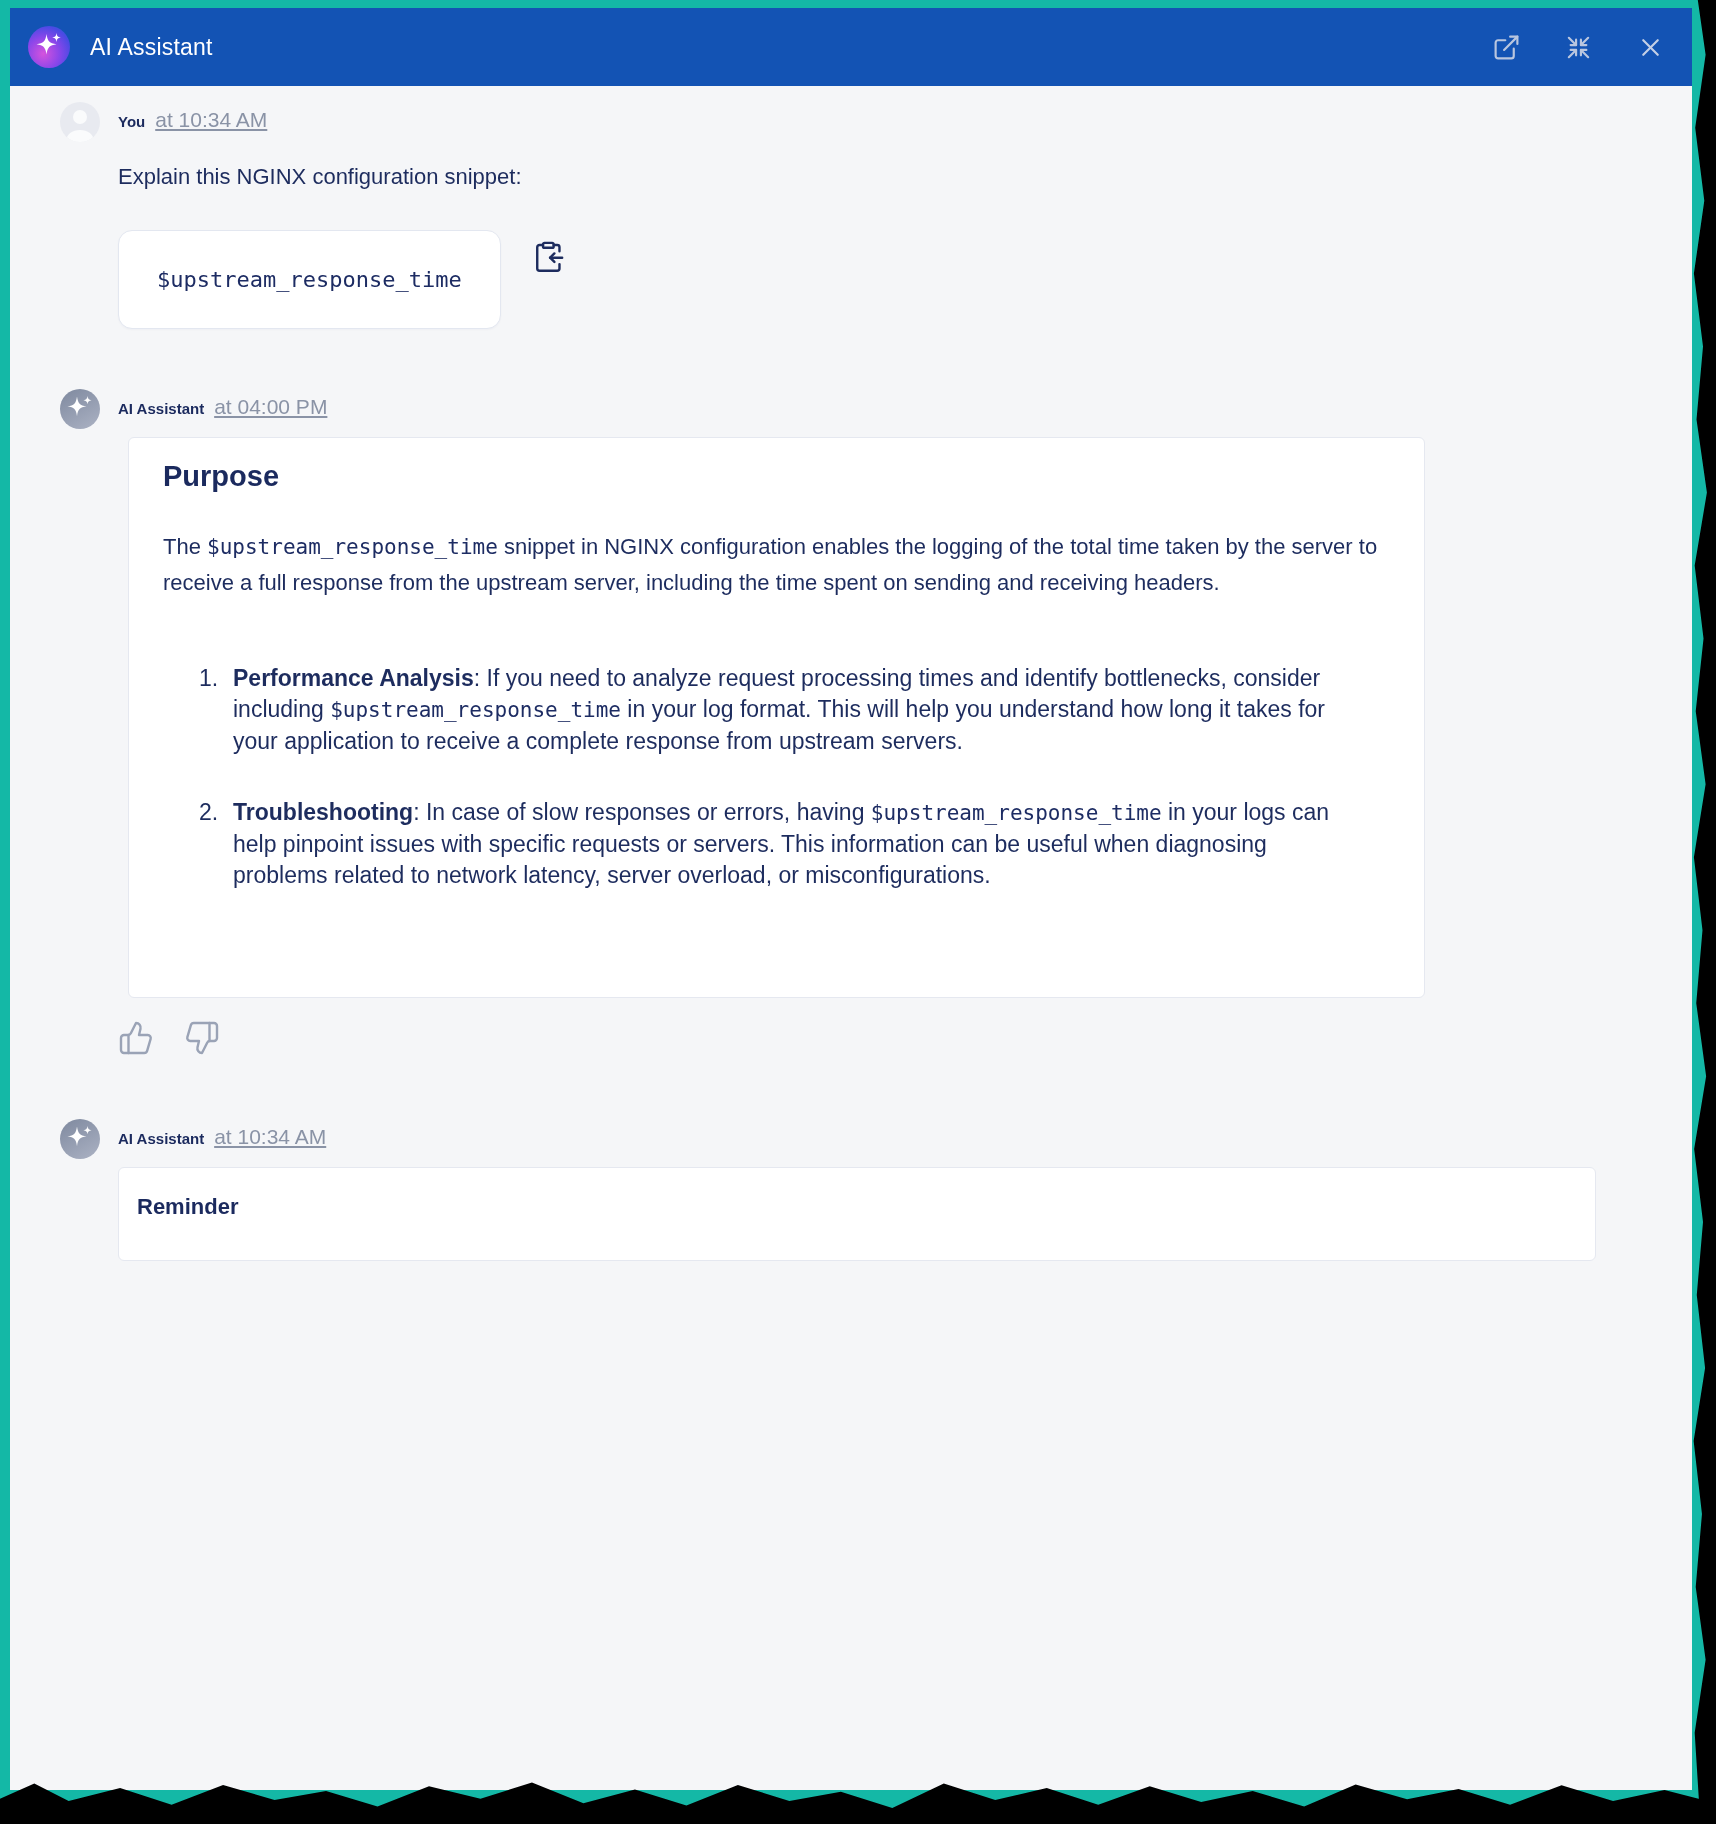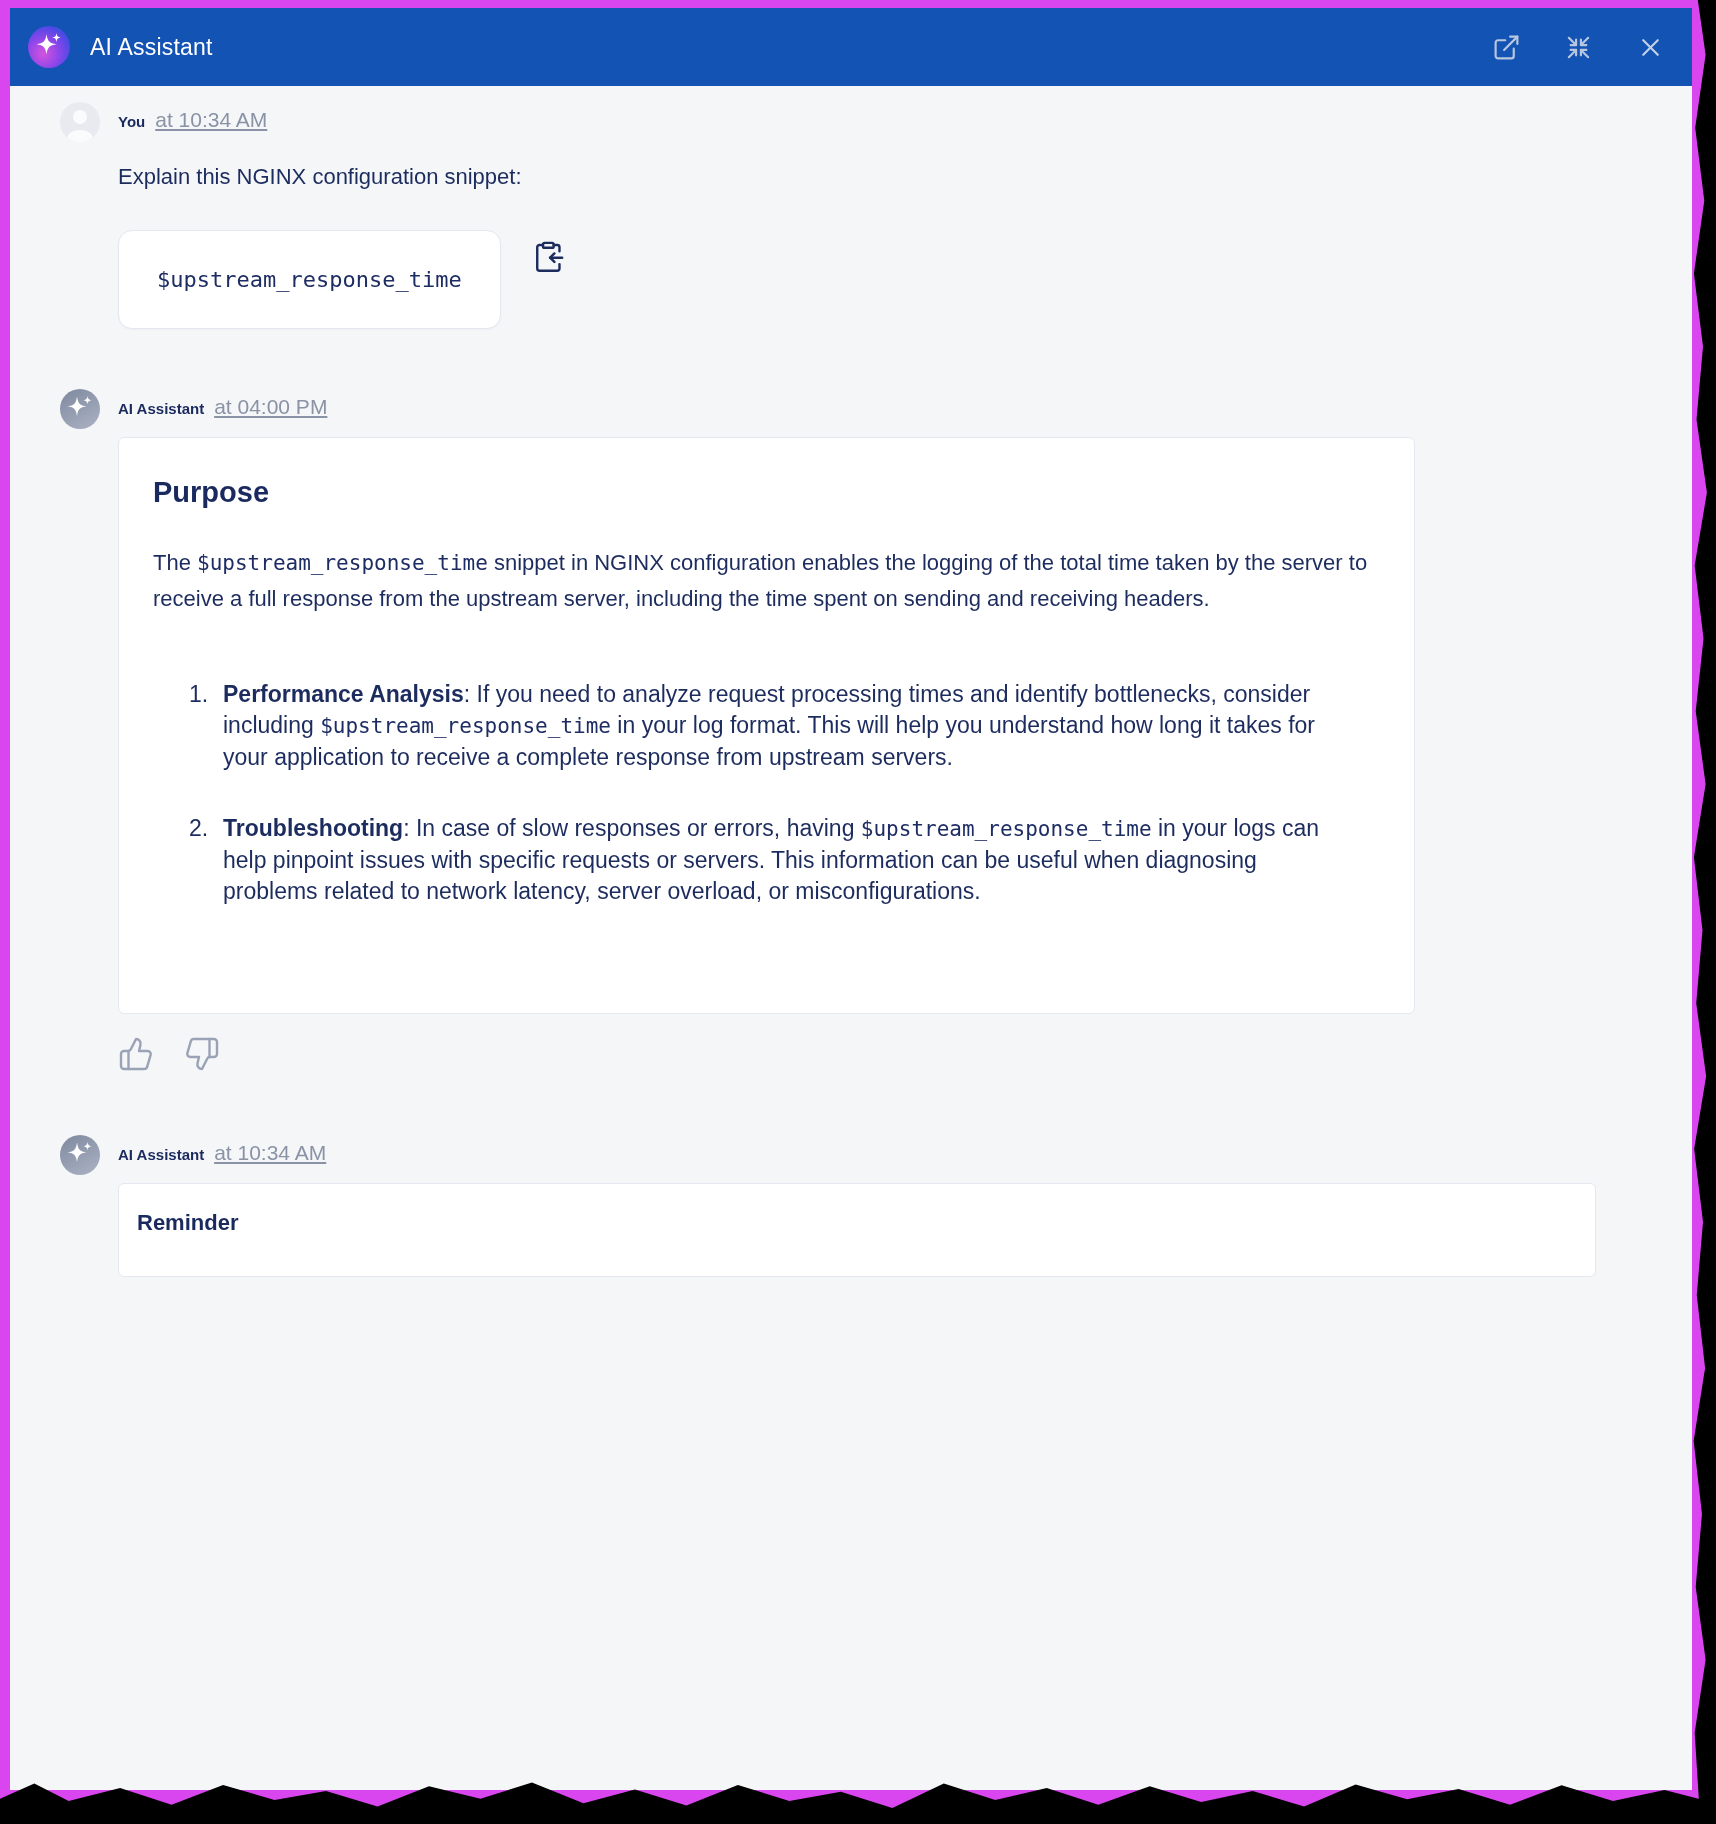--- a/index.html
+++ b/index.html
@@ -1,17 +1,17 @@
 <!DOCTYPE html>
 <html><head>
 <meta charset="utf-8">
 <style>
   html,body{margin:0;padding:0;background:#000;}
   *{box-sizing:border-box;}
-  .app{position:relative;width:1716px;height:1824px;background:#d946ef;overflow:hidden;
+  .app{position:relative;width:1716px;height:1824px;background:#14b8a6;overflow:hidden;
        font-family:"Liberation Sans","DejaVu Sans",sans-serif;}
   .screen{position:absolute;left:10px;top:8px;width:1682px;height:1782px;background:#f5f6f8;overflow:hidden;}
 
   
   .torn-bottom{position:absolute;left:0;bottom:0;width:100%;height:46px;background:#000;z-index:50;
     clip-path:polygon(0 100%,0 45%,2% 12%,4% 50%,7% 22%,10% 58%,13% 15%,16% 48%,19% 28%,22% 62%,25% 18%,28% 45%,31% 10%,34% 55%,37% 25%,40% 60%,43% 15%,46% 50%,49% 30%,52% 65%,55% 12%,58% 48%,61% 22%,64% 58%,67% 18%,70% 52%,73% 28%,76% 62%,79% 14%,82% 46%,85% 24%,88% 58%,91% 16%,94% 50%,97% 26%,100% 55%,100% 100%);}
   .torn-right{position:absolute;right:0;top:0;width:26px;height:100%;background:#000;z-index:50;
     clip-path:polygon(100% 0,30% 0,60% 3%,20% 7%,55% 11%,15% 15%,50% 19%,25% 23%,65% 27%,18% 31%,52% 35%,22% 39%,60% 43%,15% 47%,48% 51%,24% 55%,62% 59%,16% 63%,50% 67%,26% 71%,58% 75%,14% 79%,46% 83%,22% 87%,60% 91%,18% 95%,40% 100%,100% 100%);}
 
   
@@ -42,21 +42,21 @@
   .code-row{display:flex;align-items:flex-start;margin-top:40px;}
   .code-box{background:#ffffff;border:1px solid #e3e7f0;border-radius:14px;padding:36px 38px;
             box-shadow:0 1px 2px rgba(20,40,90,.03);}
   .code-box code{font-family:"DejaVu Sans Mono","Liberation Mono",monospace;font-size:22px;color:#1d2c63;}
   .paste-btn{background:none;border:none;padding:0;margin:10px 0 0 30px;color:#1d2c5e;cursor:pointer;}
   .paste-btn svg{width:34px;height:34px;}
 
   .gap-lg{height:58px;}
 
   .card{background:#ffffff;border:1px solid #e5e8f0;border-radius:6px;margin-top:18px;}
-  .card.answer{width:1297px;padding:38px 34px 66px 34px;}
+  .card.answer{width:1297px;padding:22px 34px 66px 34px;margin-left:10px;}
   .card h2{font-size:29px;font-weight:700;color:#1b2a5e;margin:0;}
   .card .para{font-size:22px;line-height:36px;color:#1d2c5e;margin-top:36px;max-width:1230px;}
   .card .g-head{margin-top:48px;}
   code.inline{font-family:"DejaVu Sans Mono","Liberation Mono",monospace;font-size:21px;color:#1d2c63;}
   .olist{margin-top:62px;}
   .li{display:flex;margin:0 60px 40px 36px;font-size:23px;line-height:31px;color:#1d2c5e;}
   .li .num{flex:0 0 34px;}
   .li .li-text{flex:1;}
   .li b{font-weight:700;}
 

